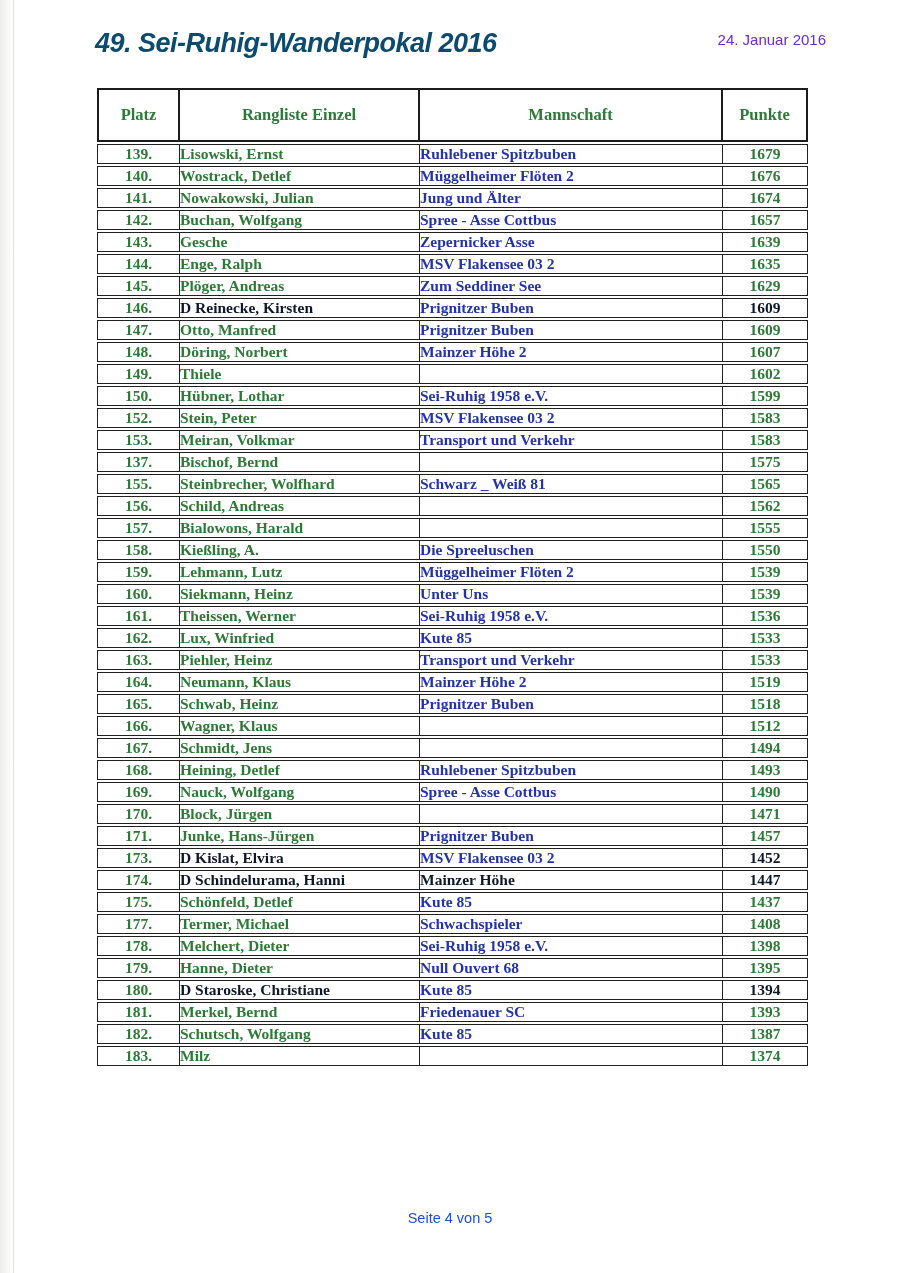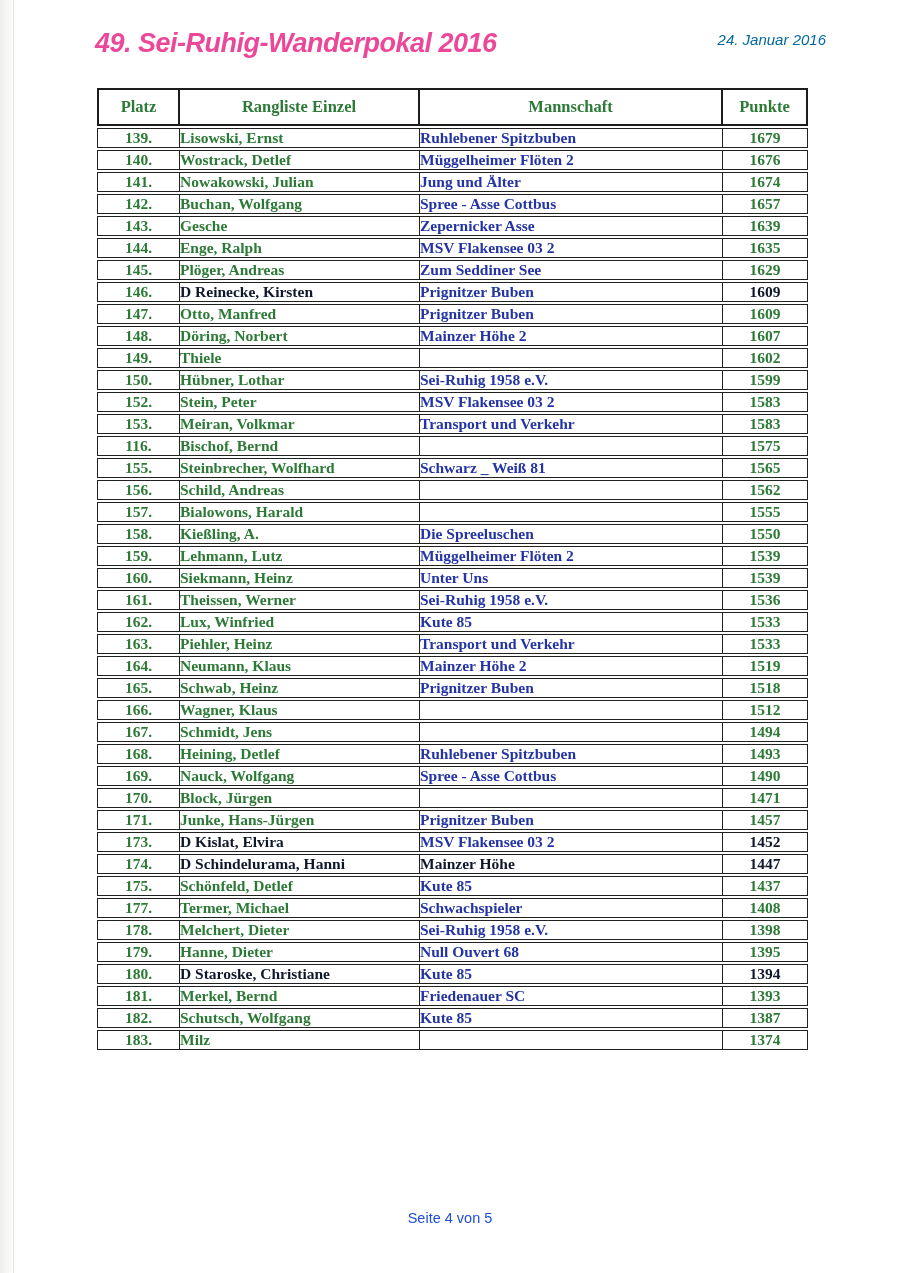--- a/index.html
+++ b/index.html
@@ -16,29 +16,28 @@
     background: linear-gradient(to right, #ededeb 0%, #f7f7f5 55%, #fdfdfc 100%);
     border-right: 1px solid #e3e3e0;
   }
   .doc-title {
     position: absolute; left: 95px; top: 28px;
     font-family: "Liberation Sans", sans-serif;
     font-style: italic;
     font-weight: bold;
     font-size: 27px;
     letter-spacing: -0.5px;
-    color: #ec4899;
+    color: #0c4a6e;
     white-space: nowrap;
   }
   .doc-date {
     position: absolute; top: 31px; right: 74px;
     font-family: "Liberation Sans", sans-serif;
     font-size: 15px;
-    color: #0369a1;
-    font-style: italic;
+    color: #6d28d9;
   }
   table.ranking {
     position: absolute; left: 97px; top: 86px;
     border-collapse: separate;
     border-spacing: 0 2px;
     table-layout: fixed;
   }
   table.ranking col.c-platz  { width: 83px; }
   table.ranking col.c-name   { width: 240px; }
   table.ranking col.c-team   { width: 303px; }
@@ -47,21 +46,21 @@
   table.ranking th {
     height: 34px;
     border-top: 2px solid #1c1c1c;
     border-bottom: 2px solid #1c1c1c;
     border-right: 2px solid #1c1c1c;
     font-size: 16.5px;
     font-weight: 600;
     color: #2d7a37;
     text-align: center;
     vertical-align: middle;
-    padding: 0;
+    padding: 8px;
   }
   table.ranking th:first-child { border-left: 2px solid #1c1c1c; }
 
   table.ranking td {
     height: 18px;
     border-top: 1.5px solid #212121;
     border-bottom: 1.5px solid #212121;
     border-right: 1.6px solid #212121;
     font-size: 15.5px;
     font-weight: 600;
@@ -193,21 +192,21 @@
         <td class="cell-team blue">MSV Flakensee 03  2</td>
         <td class="cell-punkte green">1583</td>
       </tr>
       <tr>
         <td class="cell-platz green">153.</td>
         <td class="cell-name green">Meiran, Volkmar</td>
         <td class="cell-team blue">Transport und Verkehr</td>
         <td class="cell-punkte green">1583</td>
       </tr>
       <tr>
-        <td class="cell-platz green">116.</td>
+        <td class="cell-platz green">137.</td>
         <td class="cell-name green">Bischof, Bernd</td>
         <td class="cell-team blue"></td>
         <td class="cell-punkte green">1575</td>
       </tr>
       <tr>
         <td class="cell-platz green">155.</td>
         <td class="cell-name green">Steinbrecher, Wolfhard</td>
         <td class="cell-team blue">Schwarz _ Weiß 81</td>
         <td class="cell-punkte green">1565</td>
       </tr>

